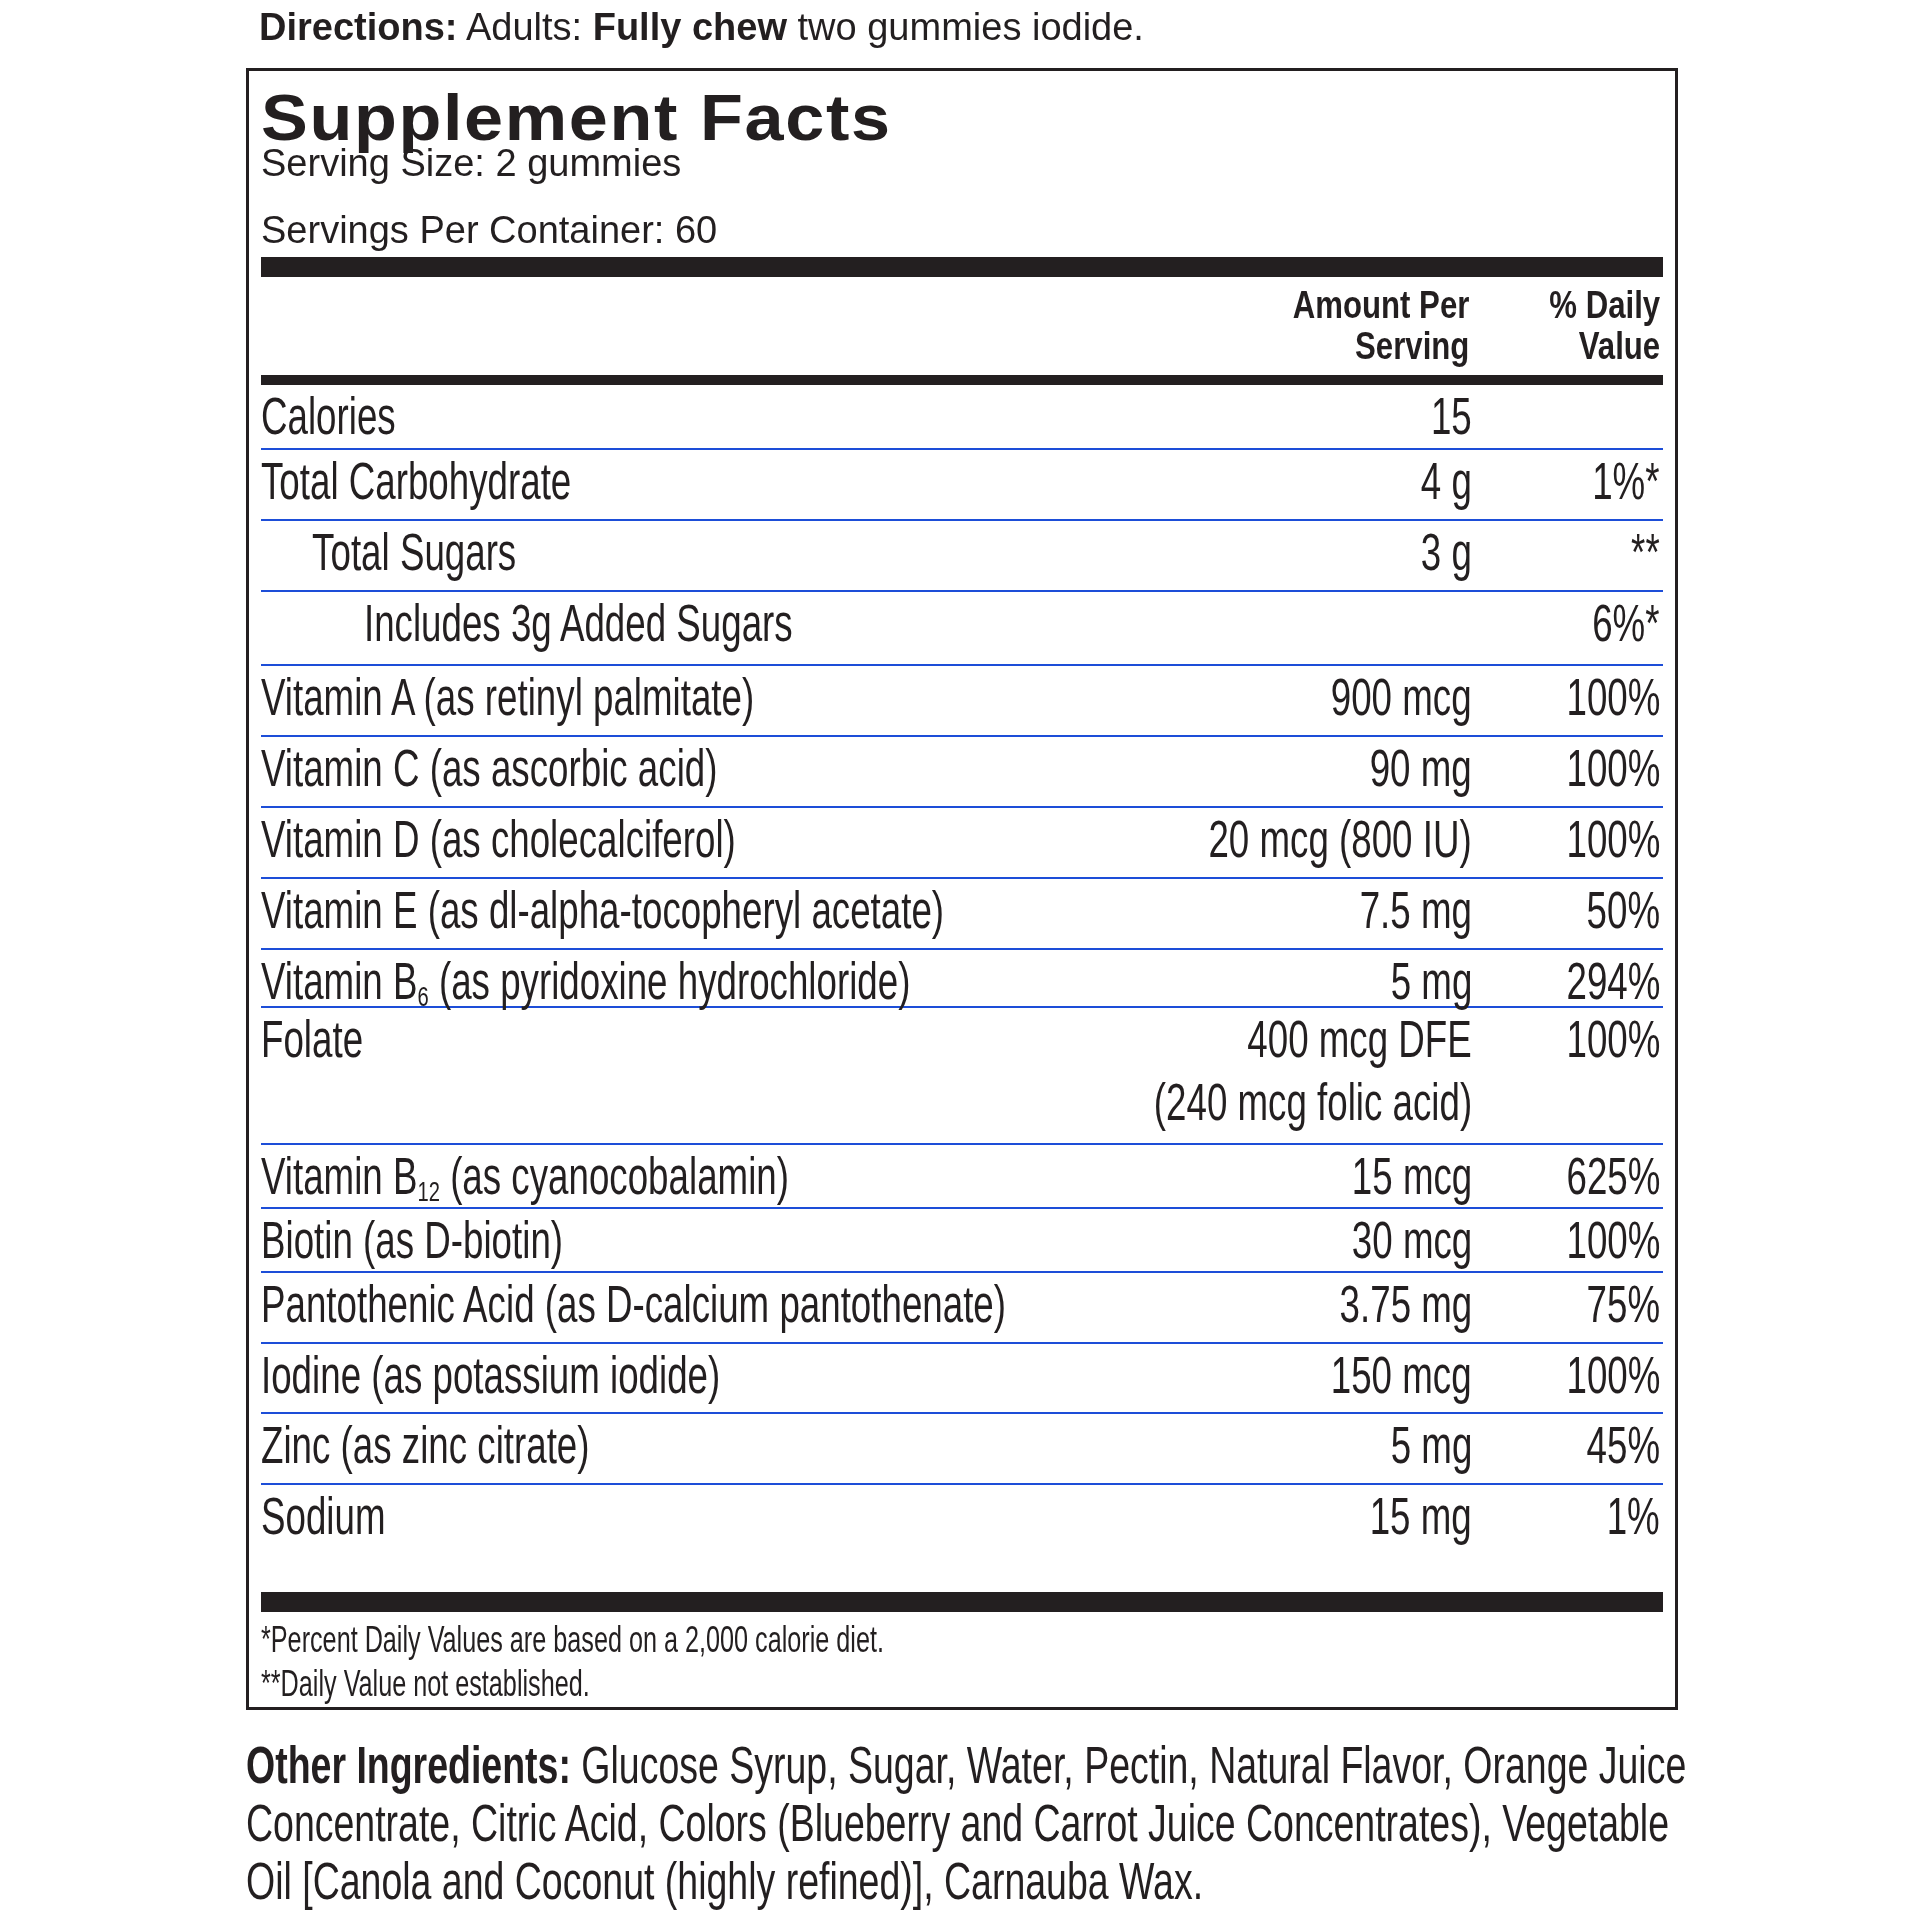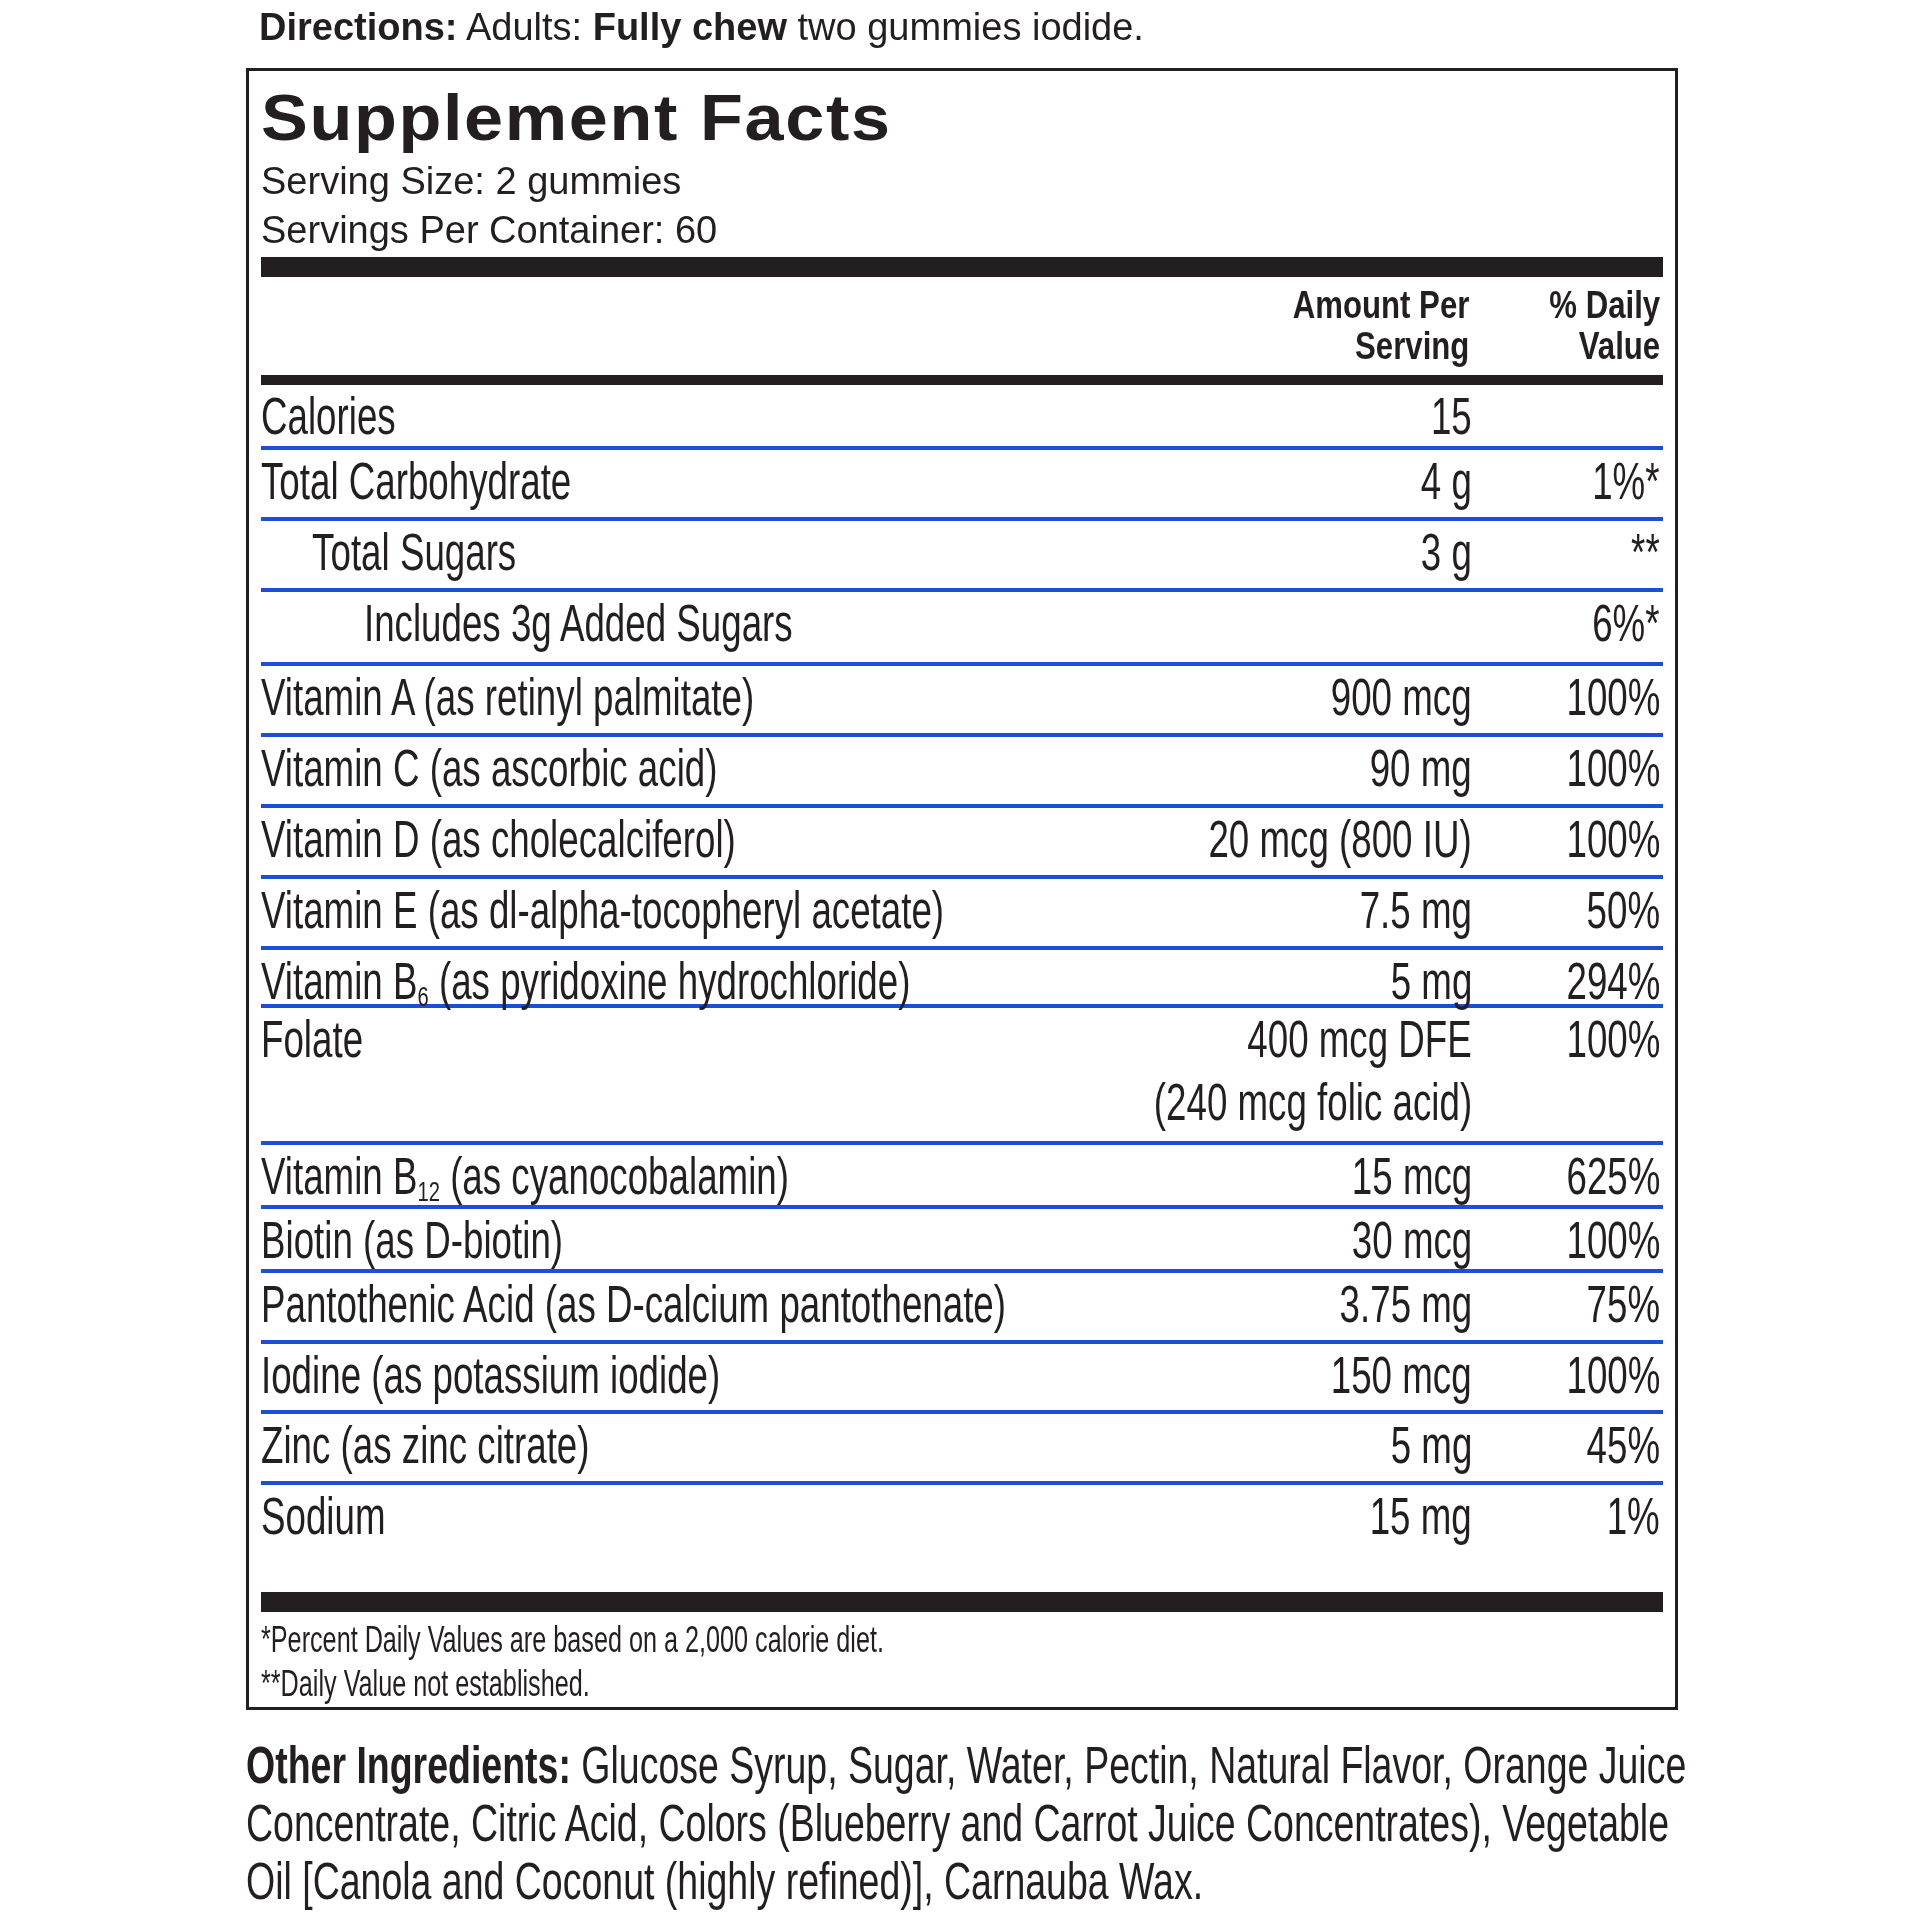--- a/index.html
+++ b/index.html
@@ -46,21 +46,21 @@
       transform: scaleX(1.08);
       transform-origin: left center;
     }
     .serving {
       position: absolute;
       left: 12px;
       font-size: 38px;
       line-height: 47px;
       white-space: nowrap;
     }
-    .serving.s1 { top: 87px; }
+    .serving.s1 { top: 69px; }
     .serving.s2 { top: 136px; }
 
     .bar {
       position: absolute;
       left: 12px;
       right: 12px;
       background: #231f20;
     }
     .bar.top { top: 186px; height: 20px; }
     .bar.mid { top: 304px; height: 9.8px; }
@@ -81,21 +81,21 @@
     .col-head.dv { right: 15px; }
 
     .rows {
       position: absolute;
       left: 12px;
       right: 12px;
       top: 314px;
     }
     .row {
       position: relative;
-      border-bottom: 4px solid #1d4ed8;
+      border-bottom: 2px solid #1d4ed8;
       box-sizing: border-box;
     }
     .row:last-child { border-bottom: none; }
     .cell {
       position: absolute;
       top: 0;
       font-size: 51px;
       line-height: 63px;
       white-space: nowrap;
       transform: scaleX(0.72);

